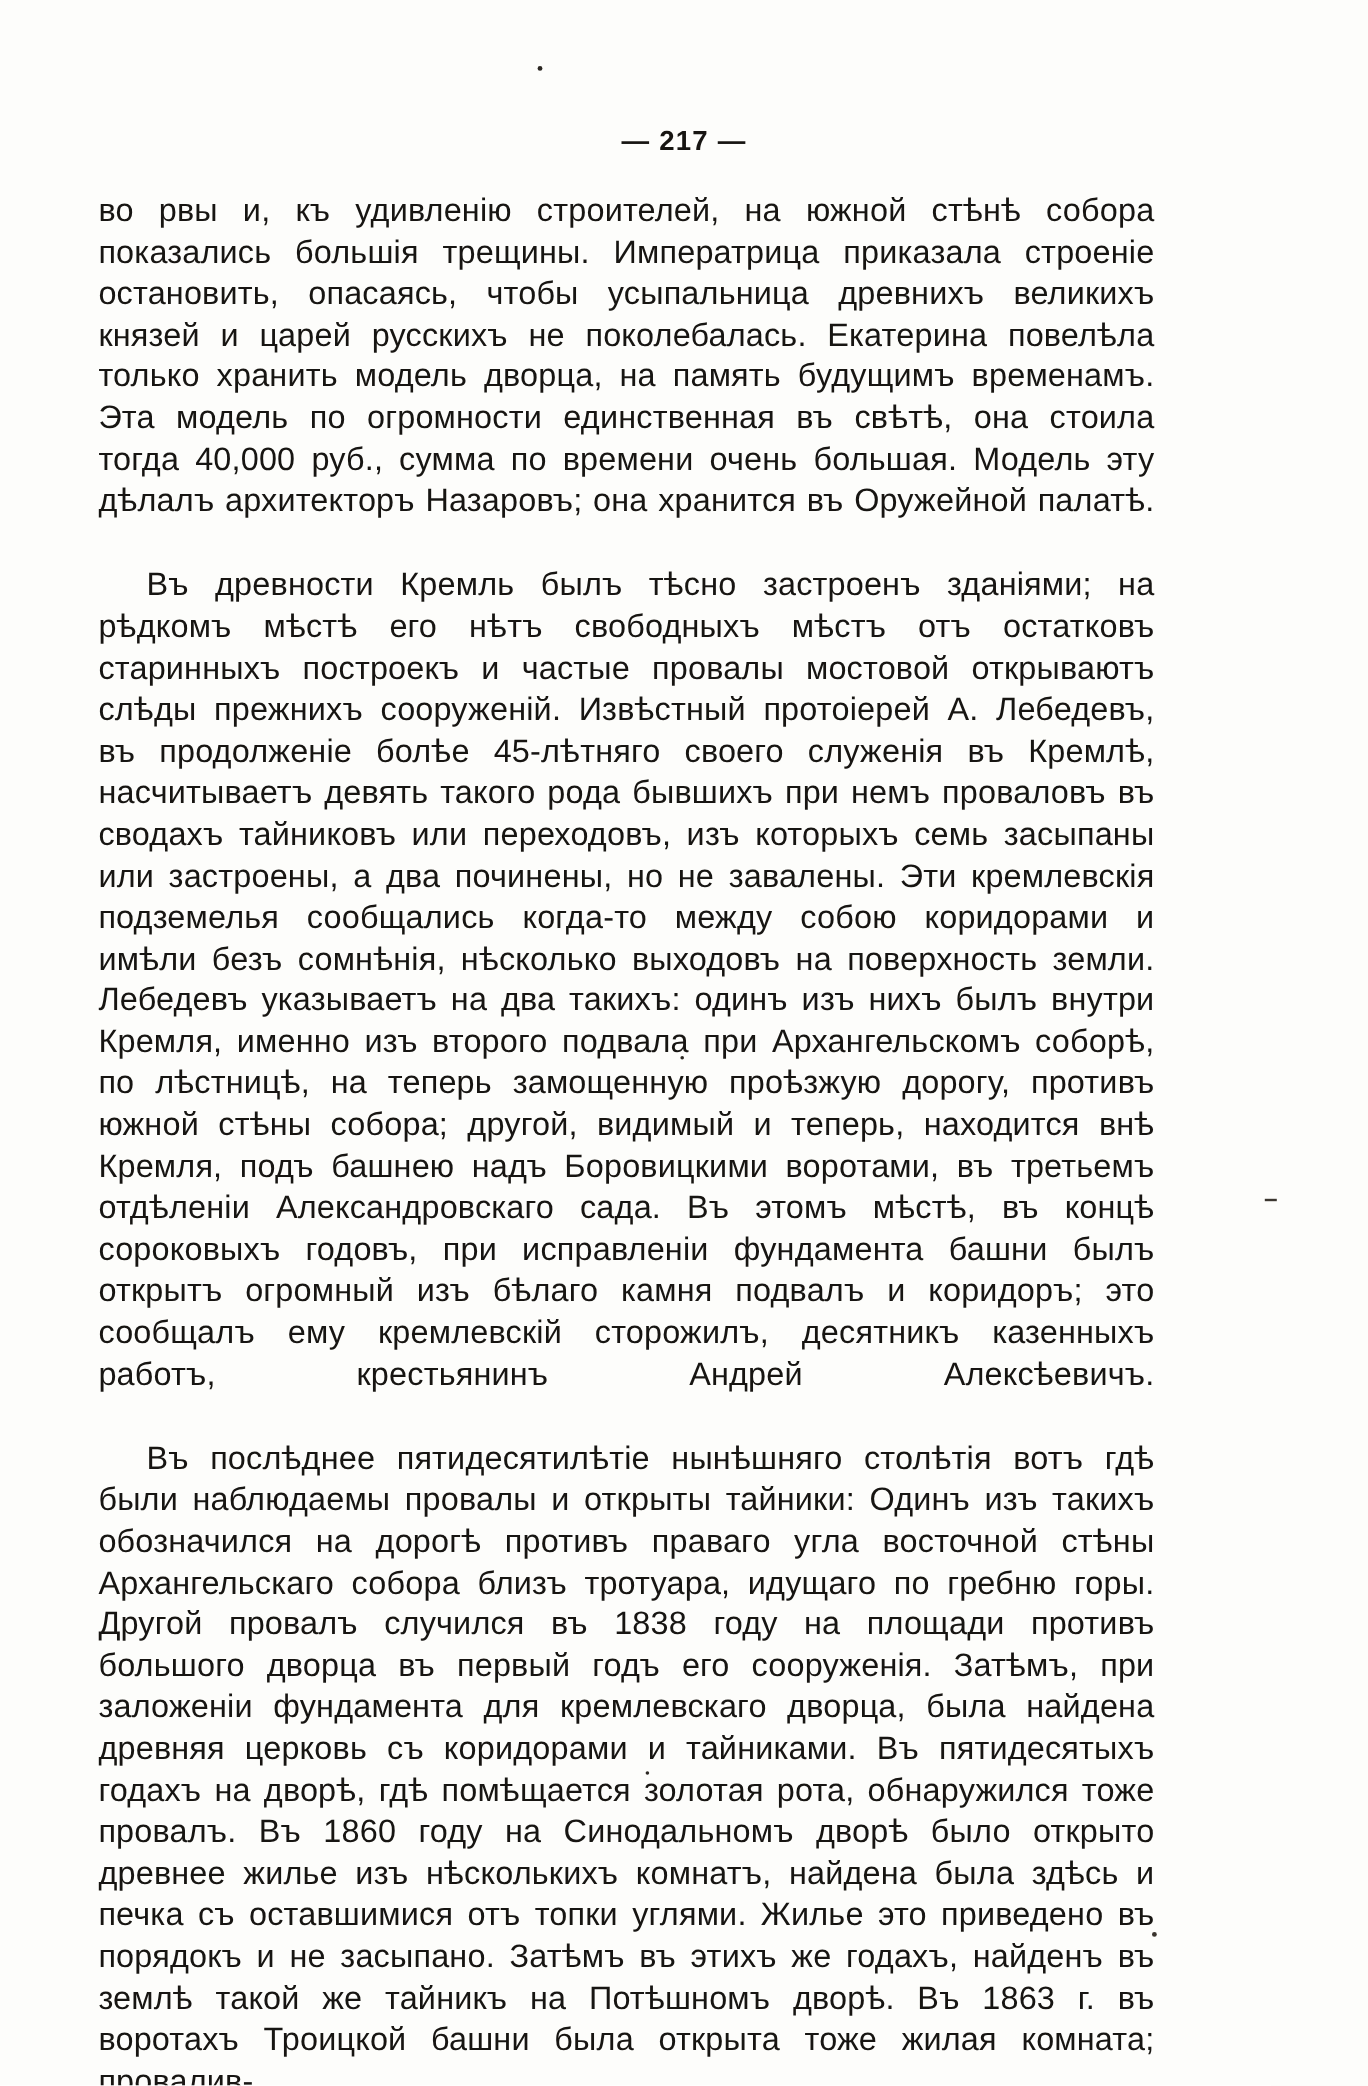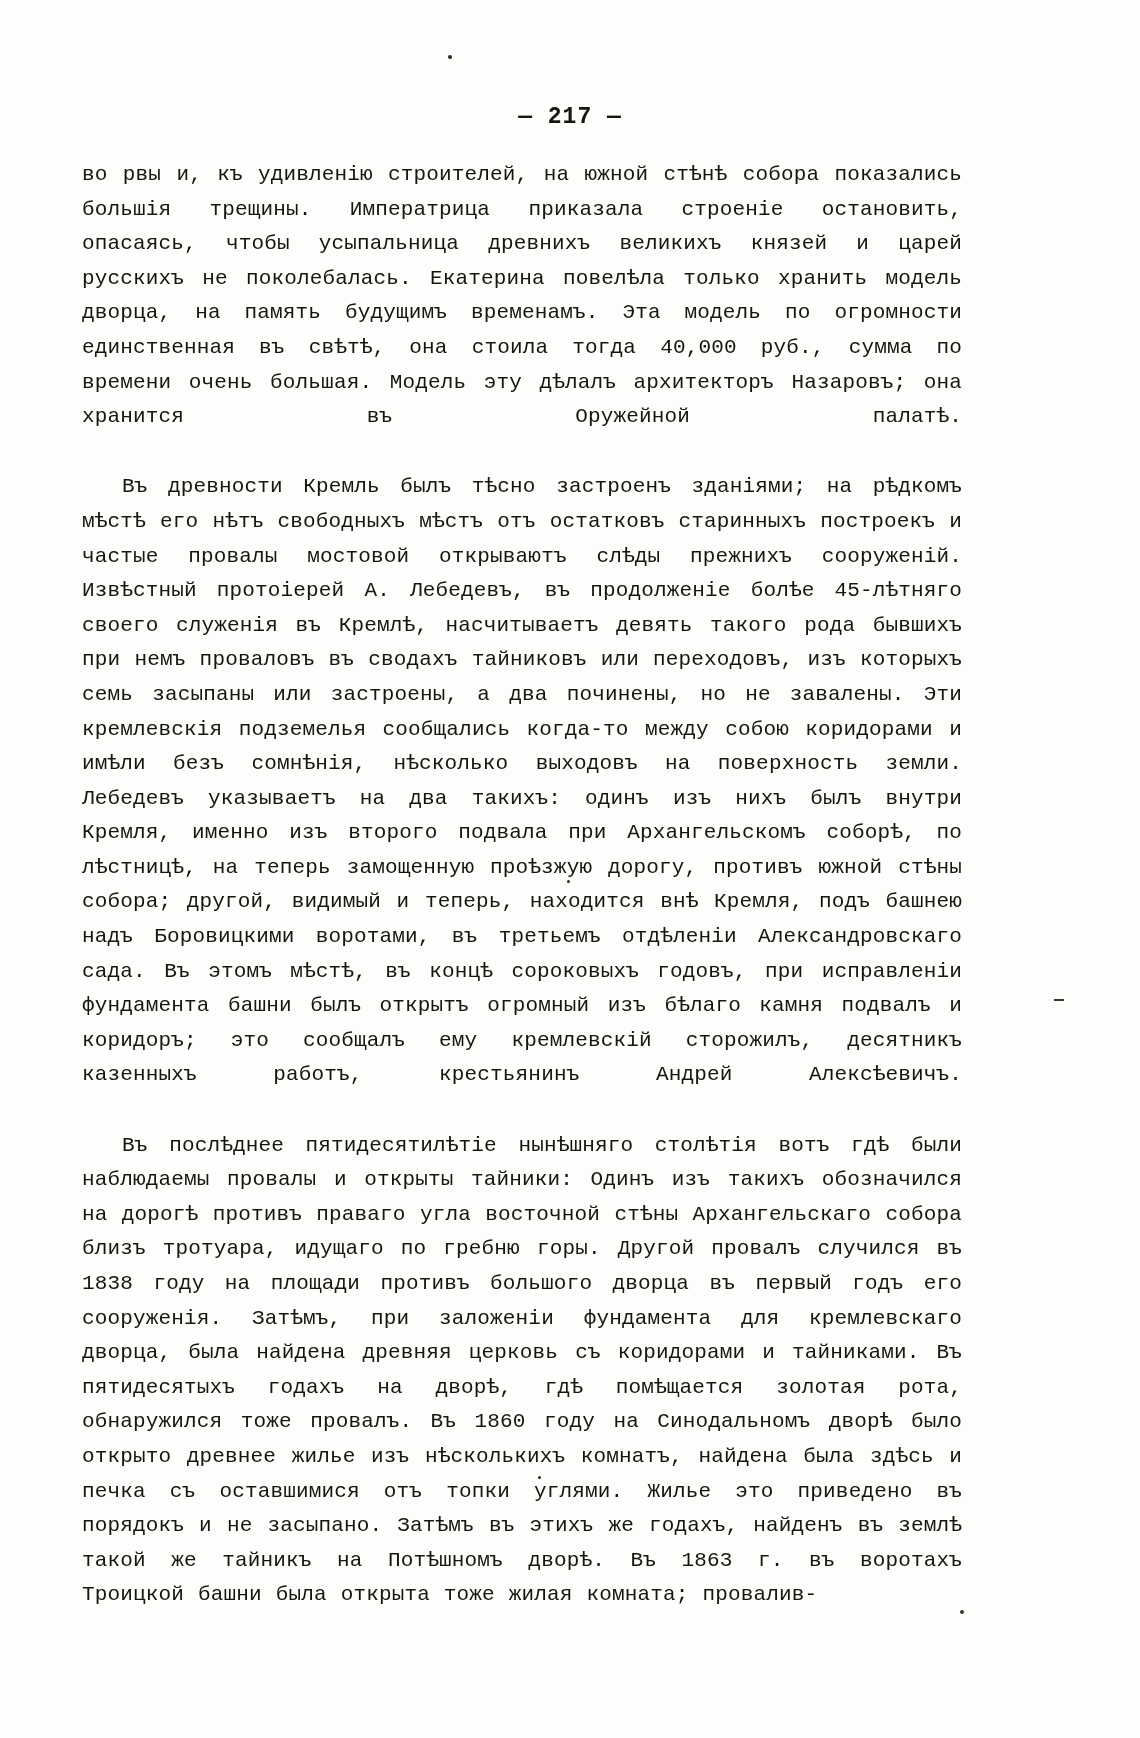--- a/index.html
+++ b/index.html
@@ -6,21 +6,21 @@
     margin: 0;
     padding: 0;
     background: #ffffff;
   }
   .page {
     position: relative;
     width: 1140px;
     height: 1738px;
     background: #fdfdfb;
     box-sizing: border-box;
-    font-family: Liberation Mono, monospace;
+    font-family: Liberation Sans, sans-serif;
     color: #171512;
     overflow: hidden;
   }
   .top-dot {
     position: absolute;
     left: 448px;
     top: 55px;
     width: 4px;
     height: 4px;
     background: #2b2722;
@@ -37,21 +37,21 @@
     font-weight: 600;
   }
   .body-text {
     position: absolute;
     left: 82px;
     top: 158px;
     width: 880px;
   }
   .para {
     margin: 0 0 1px 0;
-    font-size: 21px;
+    font-size: 27px;
     line-height: 34.6px;
     text-align: justify;
     text-justify: inter-word;
     letter-spacing: 0.15px;
     word-spacing: 1.2px;
   }
   .para.indent {
     text-indent: 40px;
   }
   

